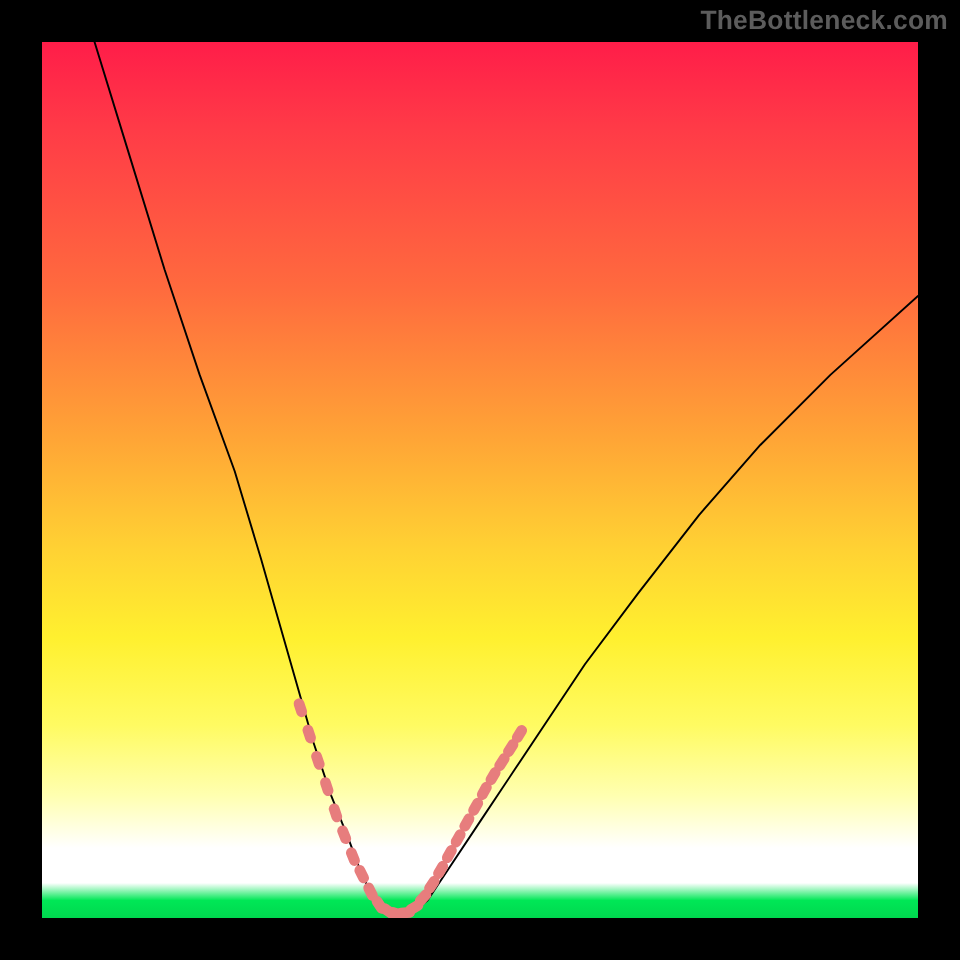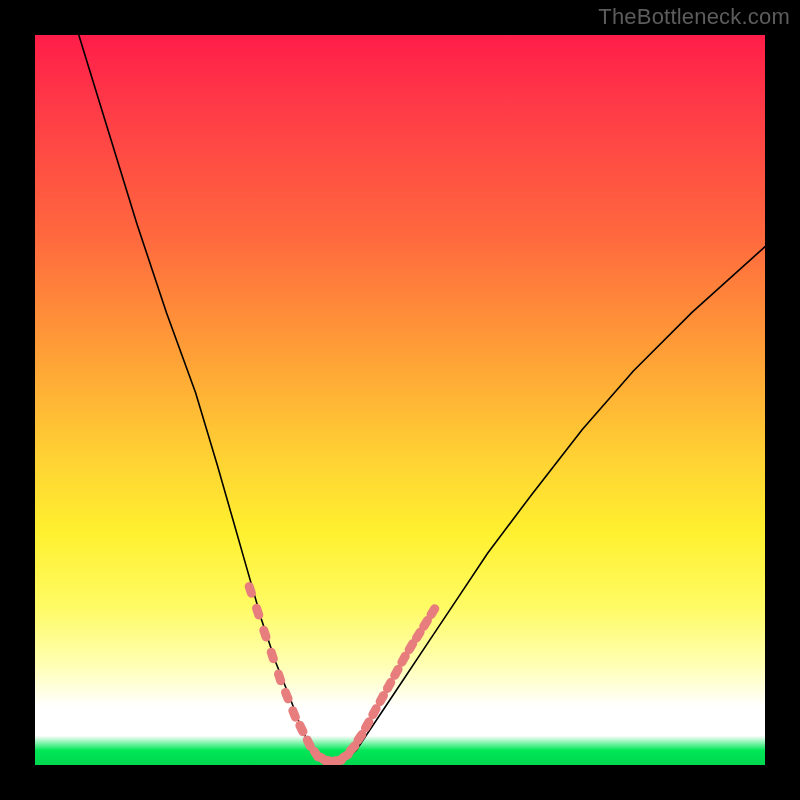--- a/index.html
+++ b/index.html
@@ -18,21 +18,21 @@
     width: 800px;
     height: 800px;
     background: #000;
   }
   .watermark {
     position: absolute;
     top: 4px;
     right: 10px;
     color: #5c5c5c;
     font-size: 22px;
-    font-weight: 400;
+    font-weight: 700;
     letter-spacing: 0.2px;
     z-index: 20;
   }
   .plot {
     position: absolute;
     left: 35px;
     top: 35px;
     width: 730px;
     height: 730px;
     overflow: hidden;

